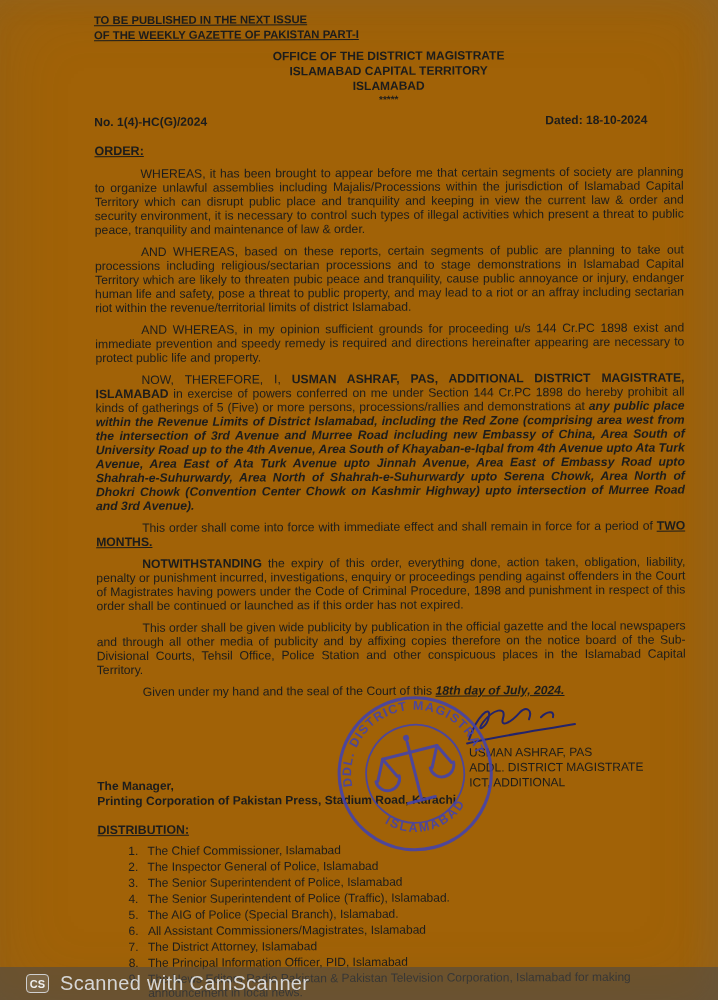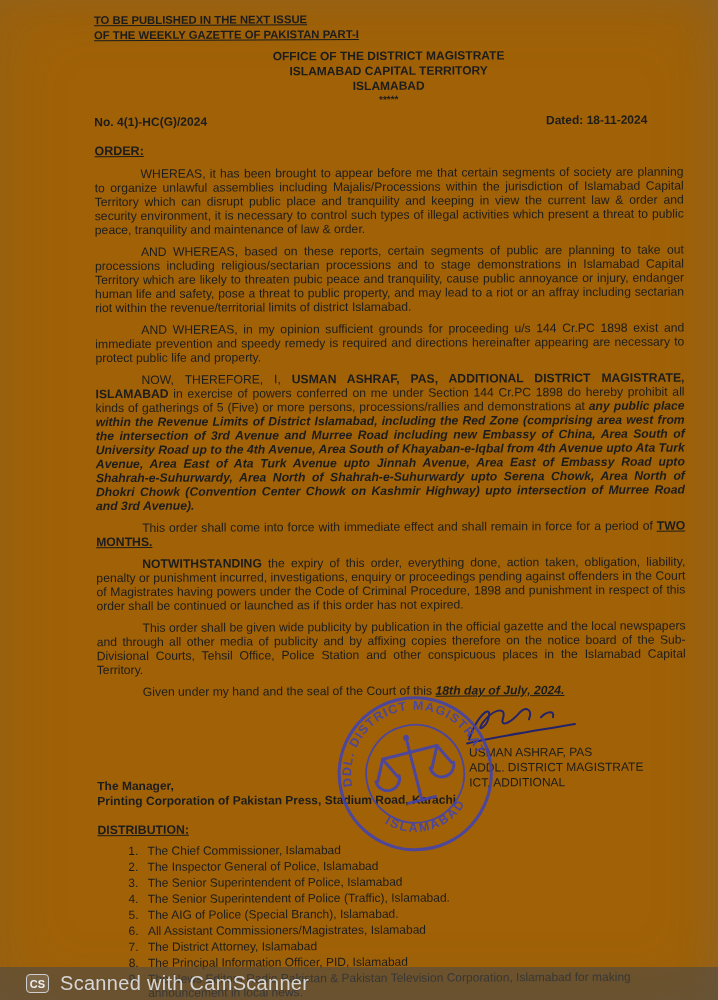--- a/index.html
+++ b/index.html
@@ -89,22 +89,22 @@
     </div>
 
     <div class="office-header">
       <div>OFFICE OF THE DISTRICT MAGISTRATE</div>
       <div>ISLAMABAD CAPITAL TERRITORY</div>
       <div>ISLAMABAD</div>
     </div>
     <div class="stars">*****</div>
 
     <div class="ref-row">
-      <span>No. 4(1)-HC(G)/2024</span>
-      <span>Dated: 18-11-2024</span>
+      <span>No. 1(4)-HC(G)/2024</span>
+      <span>Dated: 18-10-2024</span>
     </div>
 
     <div class="order-heading">ORDER:</div>
 
     <div class="order-body" id="order-paragraphs">
         <p class="para"><span>WHEREAS, it has been brought to appear before me that certain segments of society are planning to organize unlawful assemblies including Majalis/Processions within the jurisdiction of Islamabad Capital Territory which can disrupt public place and tranquility and keeping in view the current law &amp; order and security environment, it is necessary to control such types of illegal activities which present a threat to public peace, tranquility and maintenance of law &amp; order.</span></p>
         <p class="para"><span>AND WHEREAS, based on these reports, certain segments of public are planning to take out processions including religious/sectarian processions and to stage demonstrations in Islamabad Capital Territory which are likely to threaten pubic peace and tranquility, cause public annoyance or injury, endanger human life and safety, pose a threat to public property, and may lead to a riot or an affray including sectarian riot within the revenue/territorial limits of district Islamabad.</span></p>
         <p class="para"><span>AND WHEREAS, in my opinion sufficient grounds for proceeding u/s 144 Cr.PC 1898 exist and immediate prevention and speedy remedy is required and directions hereinafter appearing are necessary to protect public life and property.</span></p>
         <p class="para"><span>NOW, THEREFORE, I, </span><span class="b">USMAN ASHRAF, PAS, ADDITIONAL DISTRICT MAGISTRATE, ISLAMABAD</span><span> in exercise of powers conferred on me under Section 144 Cr.PC 1898 do hereby prohibit all kinds of gatherings of 5 (Five) or more persons, processions/rallies and demonstrations at </span><span class="b i">any public place within the Revenue Limits of District Islamabad, including the Red Zone (comprising area west from the intersection of 3rd Avenue and Murree Road including new Embassy of China, Area South of University Road up to the 4th Avenue, Area South of Khayaban-e-Iqbal from 4th Avenue upto Ata Turk Avenue, Area East of Ata Turk Avenue upto Jinnah Avenue, Area East of Embassy Road upto Shahrah-e-Suhurwardy, Area North of Shahrah-e-Suhurwardy upto Serena Chowk, Area North of Dhokri Chowk (Convention Center Chowk on Kashmir Highway) upto intersection of Murree Road and 3rd Avenue).</span></p>
         <p class="para"><span>This order shall come into force with immediate effect and shall remain in force for a period of </span><span class="b u">TWO MONTHS.</span></p>

